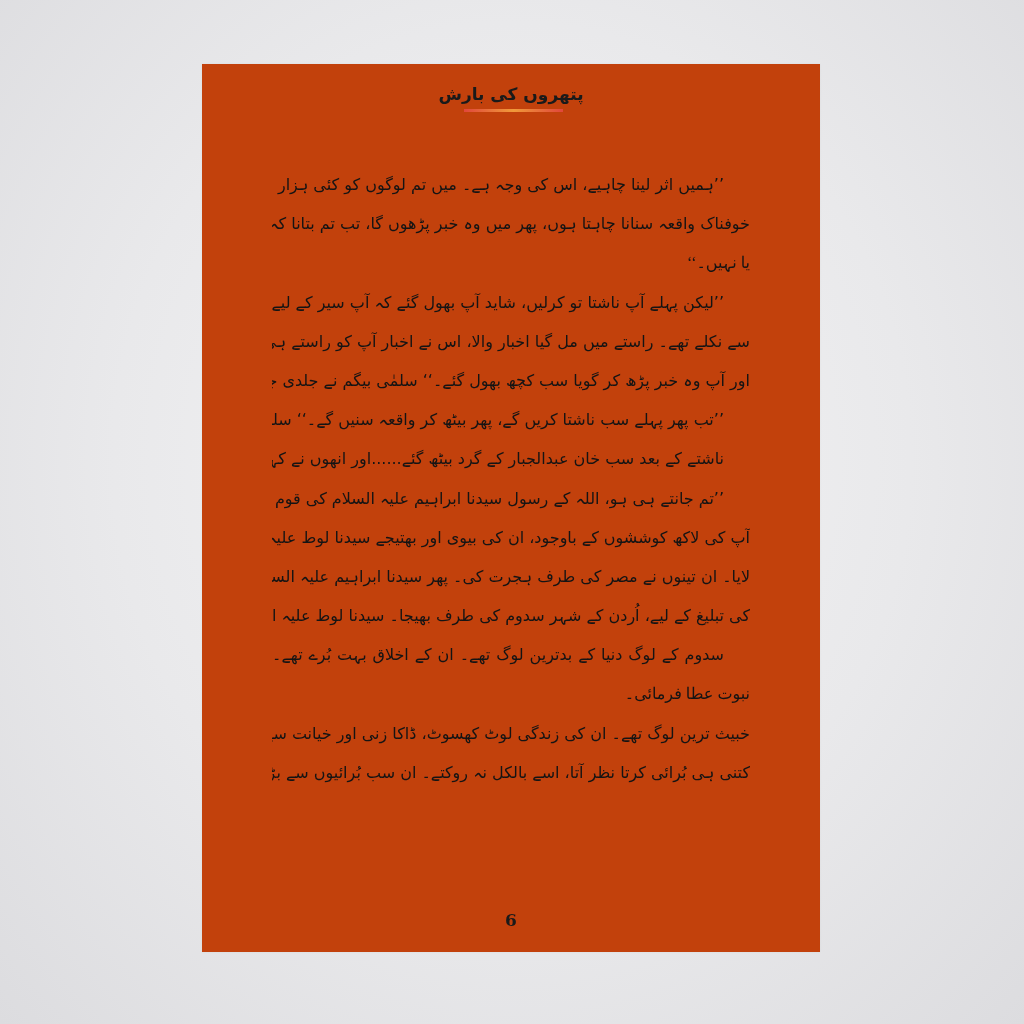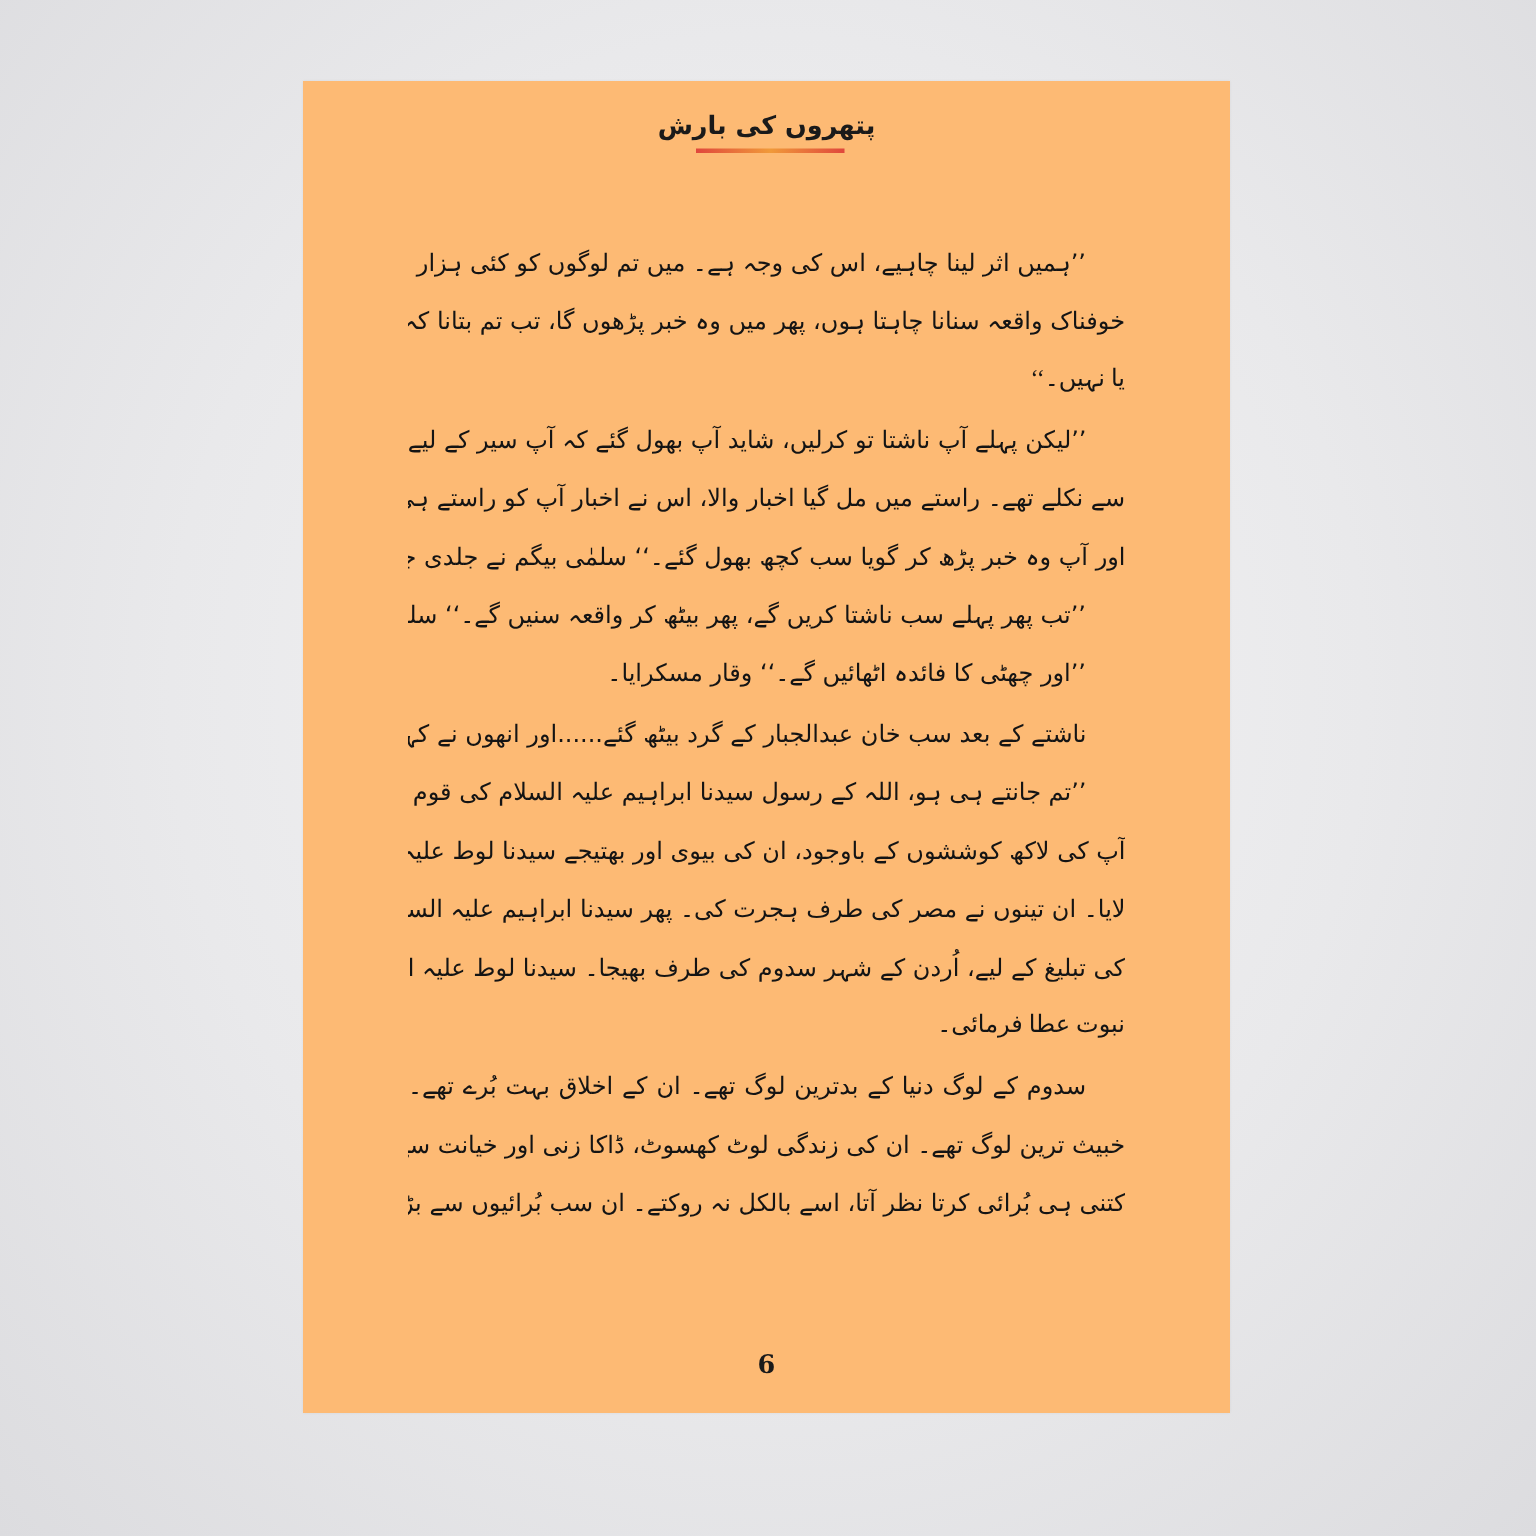--- a/index.html
+++ b/index.html
@@ -10,24 +10,24 @@
       overflow: hidden;
     }
     body {
       background: radial-gradient(ellipse at 50% 45%, #f4f4f5 0%, #e9e9eb 55%, #dcdcdf 100%);
       font-family: "DejaVu Sans", sans-serif;
       position: relative;
     }
     .page {
       position: absolute;
       left: 202px;
-      top: 54px;
+      top: 64px;
       width: 618px;
       height: 888px;
-      background: #fdba74;
+      background: #c2410c;
       box-shadow: 0 0 2px rgba(0,0,0,0.06);
     }
     .header {
       position: absolute;
       top: 18px;
       left: 0;
       right: 0;
       text-align: center;
     }
     .header-title {
@@ -102,26 +102,25 @@
   <div class="header-rule"></div>
 
   <div class="body-text">
     <div class="line indent">’’ہمیں اثر لینا چاہیے، اس کی وجہ ہے۔ میں تم لوگوں کو کئی ہزار سال پہلے کا ایک</div>
     <div class="line">خوفناک واقعہ سنانا چاہتا ہوں، پھر میں وہ خبر پڑھوں گا، تب تم بتانا کہ ہمیں اثر لینا چاہیے</div>
     <div class="line last">یا نہیں۔‘‘</div>
     <div class="line indent">’’لیکن پہلے آپ ناشتا تو کرلیں، شاید آپ بھول گئے کہ آپ سیر کے لیے گھر</div>
     <div class="line">سے نکلے تھے۔ راستے میں مل گیا اخبار والا، اس نے اخبار آپ کو راستے ہی میں دے دیا</div>
     <div class="line">اور آپ وہ خبر پڑھ کر گویا سب کچھ بھول گئے۔‘‘ سلمٰی بیگم نے جلدی جلدی کہا۔</div>
     <div class="line indent">’’تب پھر پہلے سب ناشتا کریں گے، پھر بیٹھ کر واقعہ سنیں گے۔‘‘ سلمٰی بیگم بولیں۔</div>
-    <div class="line indent-md">’’اور چھٹی کا فائدہ اٹھائیں گے۔‘‘ وقار مسکرایا۔</div>
     <div class="line indent">ناشتے کے بعد سب خان عبدالجبار کے گرد بیٹھ گئے......اور انھوں نے کہنا شروع کیا:</div>
     <div class="line indent-md">’’تم جانتے ہی ہو، اللہ کے رسول سیدنا ابراہیم علیہ السلام کی قوم بتوں کو پوجتی تھی۔</div>
     <div class="line">آپ کی لاکھ کوششوں کے باوجود، ان کی بیوی اور بھتیجے سیدنا لوط علیہ السلام کے علاوہ کوئی ایمان نہ</div>
     <div class="line">لایا۔ ان تینوں نے مصر کی طرف ہجرت کی۔ پھر سیدنا ابراہیم علیہ السلام نے سیدنا لوط علیہ السلام کو دین</div>
     <div class="line">کی تبلیغ کے لیے، اُردن کے شہر سدوم کی طرف بھیجا۔ سیدنا لوط علیہ السلام کو بھی اللہ تعالٰی نے</div>
+    <div class="line indent">سدوم کے لوگ دنیا کے بدترین لوگ تھے۔ ان کے اخلاق بہت بُرے تھے۔</div>
     <div class="line last">نبوت عطا فرمائی۔</div>
-    <div class="line indent">سدوم کے لوگ دنیا کے بدترین لوگ تھے۔ ان کے اخلاق بہت بُرے تھے۔</div>
     <div class="line">خبیث ترین لوگ تھے۔ ان کی زندگی لوٹ کھسوٹ، ڈاکا زنی اور خیانت سے پُر تھی۔ کوئی</div>
     <div class="line">کتنی ہی بُرائی کرتا نظر آتا، اسے بالکل نہ روکتے۔ ان سب بُرائیوں سے بڑھ کر ان میں</div>
   </div>
 
   <div class="page-number">6</div>
 </div>
 
 </body></html>

